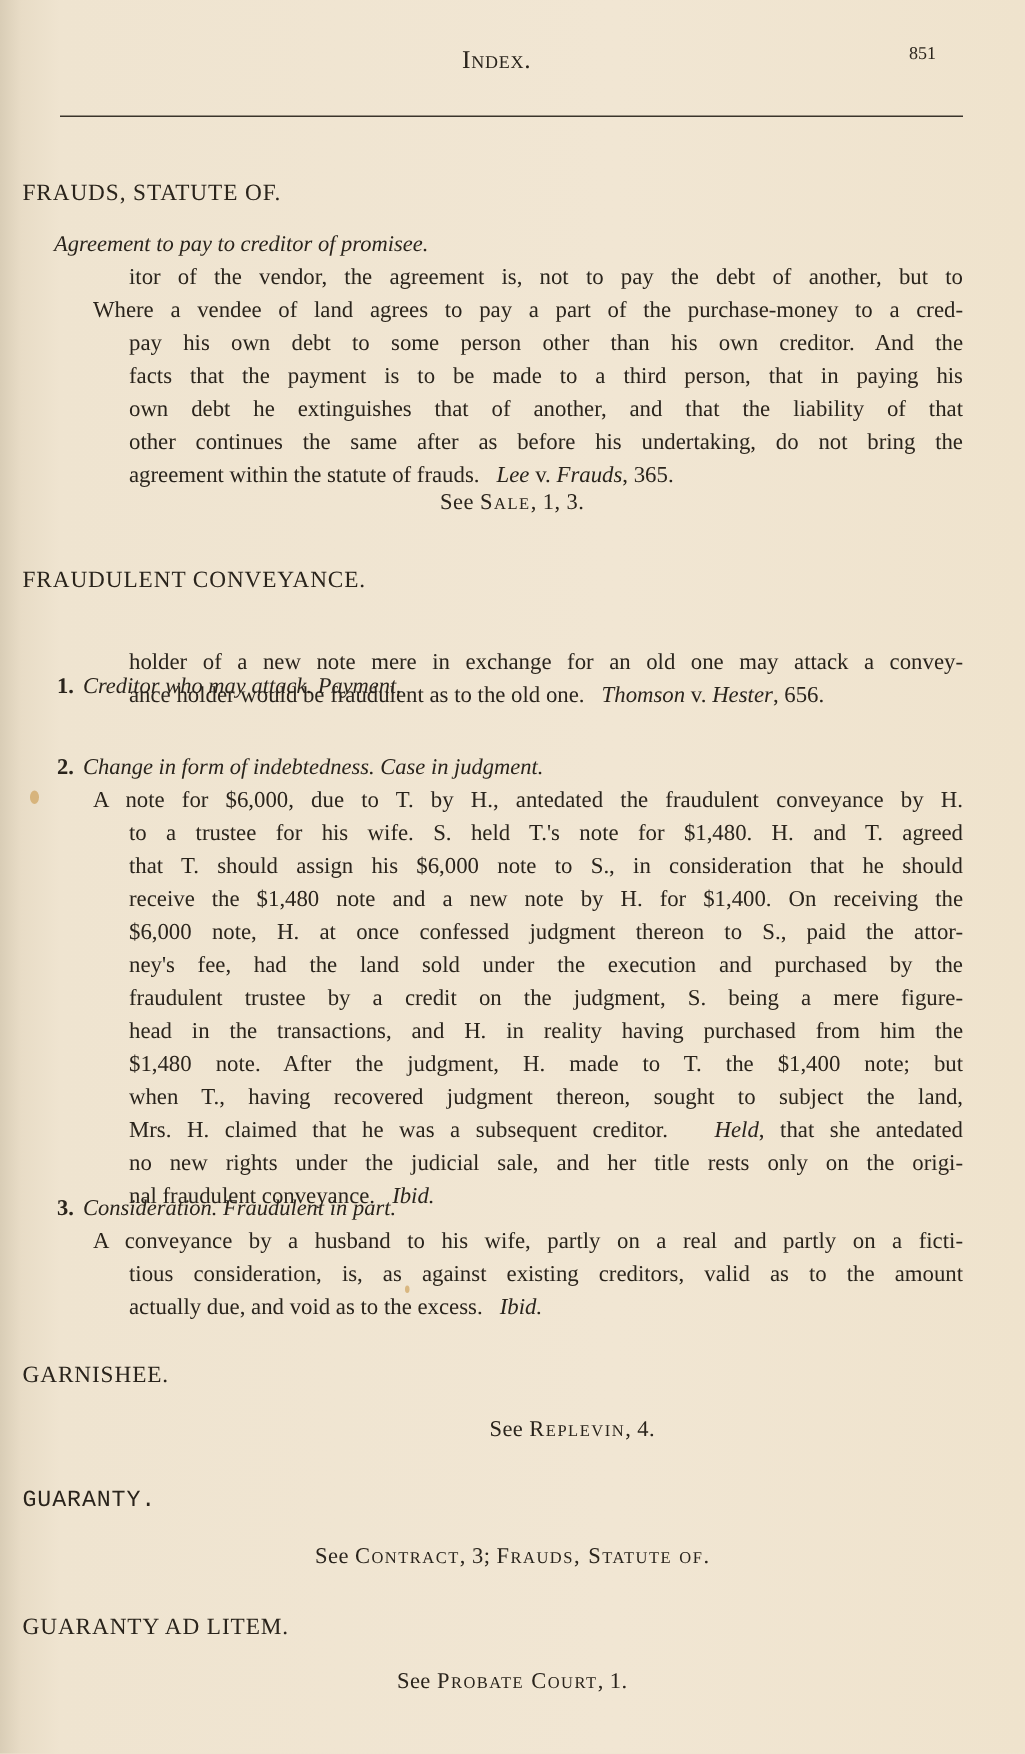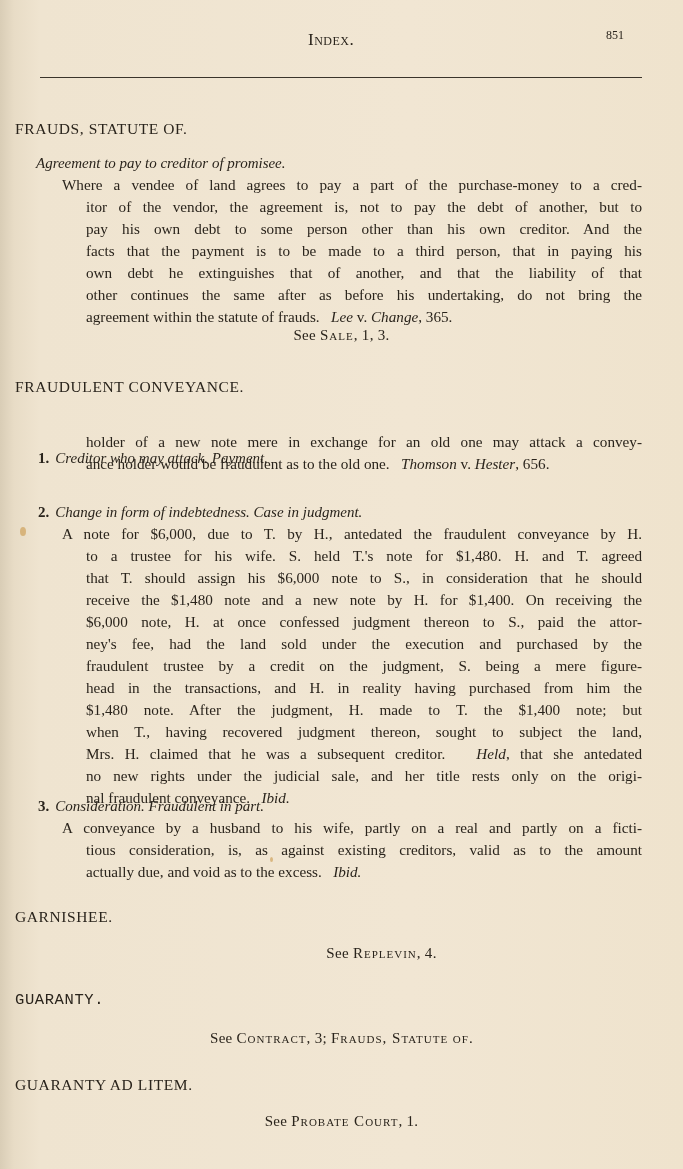--- a/index.html
+++ b/index.html
@@ -35,27 +35,27 @@
 
   <div class="running-head">
     <span class="rh-title">Index.</span>
     <span class="rh-page">851</span>
   </div>
   <div class="rule"></div>
 
   <div class="heading" style="top:120px;">FRAUDS, STATUTE OF.</div>
   <div class="subhead" style="left:36px; top:155px;">Agreement to pay to creditor of promisee.</div>
   <div class="para" style="top:174px;">
+    <span class="line">itor of the vendor, the agreement is, not to pay the debt of another, but to</span>
     <span class="line first">Where a vendee of land agrees to pay a part of the purchase-money to a cred-</span>
-    <span class="line">itor of the vendor, the agreement is, not to pay the debt of another, but to</span>
     <span class="line">pay his own debt to some person other than his own creditor.  And the</span>
     <span class="line">facts that the payment is to be made to a third person, that in paying his</span>
     <span class="line">own debt he extinguishes that of another, and that the liability of that</span>
     <span class="line">other continues the same after as before his undertaking, do not bring the</span>
-    <span class="line last"><span>agreement within the statute of frauds.</span>&nbsp;&nbsp; <i>Lee</i> <span>v.</span> <i>Change</i><span>, 365.</span></span>
+    <span class="line last"><span>agreement within the statute of frauds.</span>&nbsp;&nbsp; <i>Lee</i> <span>v.</span> <i>Frauds</i><span>, 365.</span></span>
   </div>
   <div class="see" style="top:327px;">
     <span>See</span> <span class="sc">Sale</span><span>, 1, 3.</span>
   </div>
 
   <div class="heading" style="top:378px;">FRAUDULENT CONVEYANCE.</div>
 
   <div class="subhead" style="left:38px; top:412px;margin-top:38px;"><span class="num">1.</span><span>Creditor who may attack.   Payment.</span></div>
   <div class="para" style="top:431px;">
     <span class="line">holder of a new note mere in exchange for an old one may attack a convey-</span>

